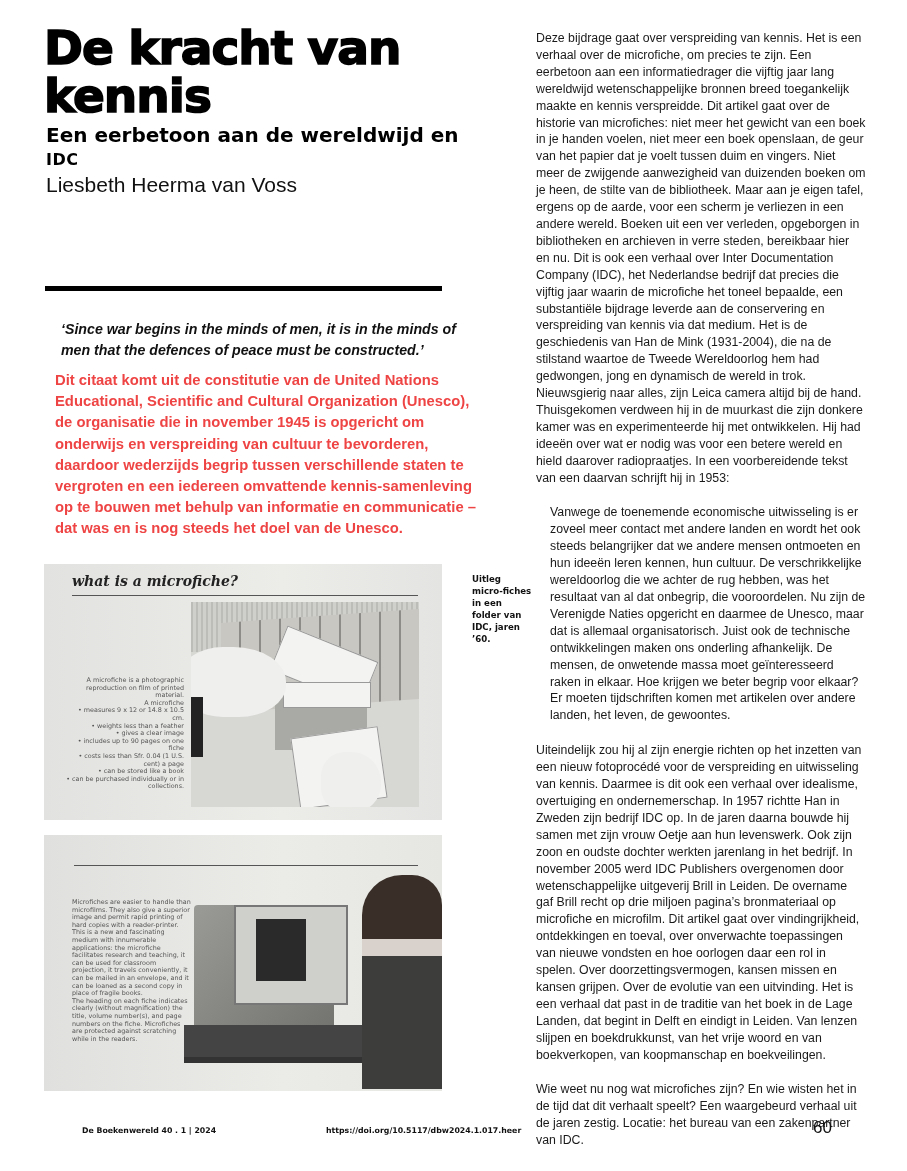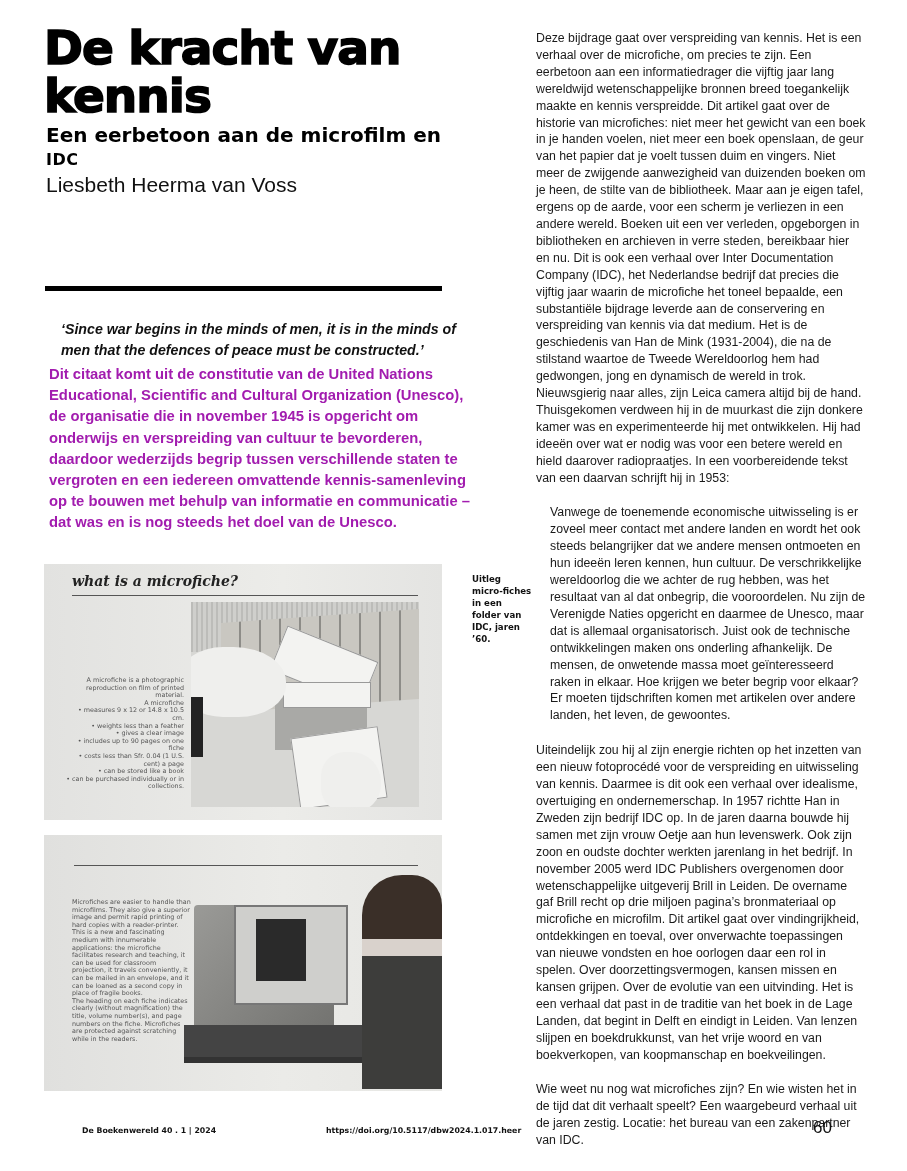--- a/index.html
+++ b/index.html
@@ -11,22 +11,22 @@
   .subtitle { position: absolute; left: 46px; top: 124px; width: 420px; margin: 0;
     font-family: "DejaVu Sans", sans-serif; font-weight: bold; font-size: 20px; line-height: 23px; color: #000; }
   .subtitle .sc { font-size: 16px; letter-spacing: 0.5px; }
   .author { position: absolute; left: 46px; top: 172px; margin: 0;
     font-family: "Liberation Sans", sans-serif; font-size: 21px; line-height: 26px; color: #111; }
 
   .rule { position: absolute; left: 45px; top: 286px; width: 397px; height: 5px; background: #000; }
 
   .epigraph { position: absolute; left: 45px; top: 303px; width: 420px; margin: 16px;
     font-family: "Liberation Sans", sans-serif; font-style: italic; font-weight: bold; font-size: 14.2px; line-height: 20.5px; color: #111; }
-  .intro { position: absolute; left: 45px; top: 360px; width: 430px; margin: 4px;
-    font-family: "Liberation Sans", sans-serif; font-weight: bold; font-size: 14.8px; line-height: 21.2px; color: #a21caf; }
+  .intro { position: absolute; left: 45px; top: 360px; width: 430px; margin: 10px;
+    font-family: "Liberation Sans", sans-serif; font-weight: bold; font-size: 14.8px; line-height: 21.2px; color: #ef4444; }
 
   .photo { position: absolute; left: 44px; width: 398px; background: #e6e6e4; overflow: hidden; }
   .photo1 { top: 564px; height: 256px; background: linear-gradient(90deg,#e2e2e0,#ecece9 60%,#e4e4e2); text-align: right; }
   .photo2 { top: 835px; height: 256px; background: linear-gradient(90deg,#e0e0de,#ebebe8 60%,#e6e6e3); }
   .photo-heading { position: absolute; font-family: "DejaVu Serif", serif; font-weight: bold; font-style: italic; color: #222; font-size: 14px; }
   .photo1 .photo-heading { left: 28px; top: 9px; }
   .photo2 .photo-heading { right: 26px; top: 10px; }
   .photo-rule { position: absolute; height: 1px; background: #555; }
   .photo1 .photo-rule { left: 28px; right: 24px; top: 31px; }
   .photo2 .photo-rule { left: 30px; right: 24px; top: 30px; }
@@ -71,21 +71,21 @@
   .p3 { margin-top: 18px !important; }
 
   .footer-left { position: absolute; left: 46px; top: 1126px; font-family: "DejaVu Sans", sans-serif; font-weight: bold; font-size: 7.8px; color: #111; padding-left: 36px; }
   .footer-center { position: absolute; left: 326px; top: 1126px; font-family: "DejaVu Sans", sans-serif; font-weight: bold; font-size: 7.8px; color: #111; }
   .page-number { position: absolute; left: 813px; top: 1118px; font-family: "Liberation Sans", sans-serif; font-size: 17px; color: #111; }
 </style>
 </head>
 <body>
 
 <h1 class="title">De kracht van kennis</h1>
-<h2 class="subtitle"><span>Een eerbetoon aan de microfilm en </span><span class="sc">IDC</span></h2>
+<h2 class="subtitle"><span>Een eerbetoon aan de wereldwijd en </span><span class="sc">IDC</span></h2>
 <p class="author">Liesbeth Heerma van Voss</p>
 
 <div class="rule"></div>
 
 <p class="epigraph">‘Since war begins in the minds of men, it is in the minds of men that the defences of peace must be constructed.’</p>
 <p class="intro">Dit citaat komt uit de constitutie van de United Nations Educational, Scientific and Cultural Organization (Unesco), de organisatie die in november 1945 is opgericht om onderwijs en verspreiding van cultuur te bevorderen, daardoor wederzijds begrip tussen verschillende staten te vergroten en een iedereen omvattende kennis-samenleving op te bouwen met behulp van informatie en communicatie – dat was en is nog steeds het doel van de Unesco.</p>
 
 <div class="photo photo1">
   <div class="photo-heading">what is a microfiche?</div>
   <div class="photo-rule"></div>

